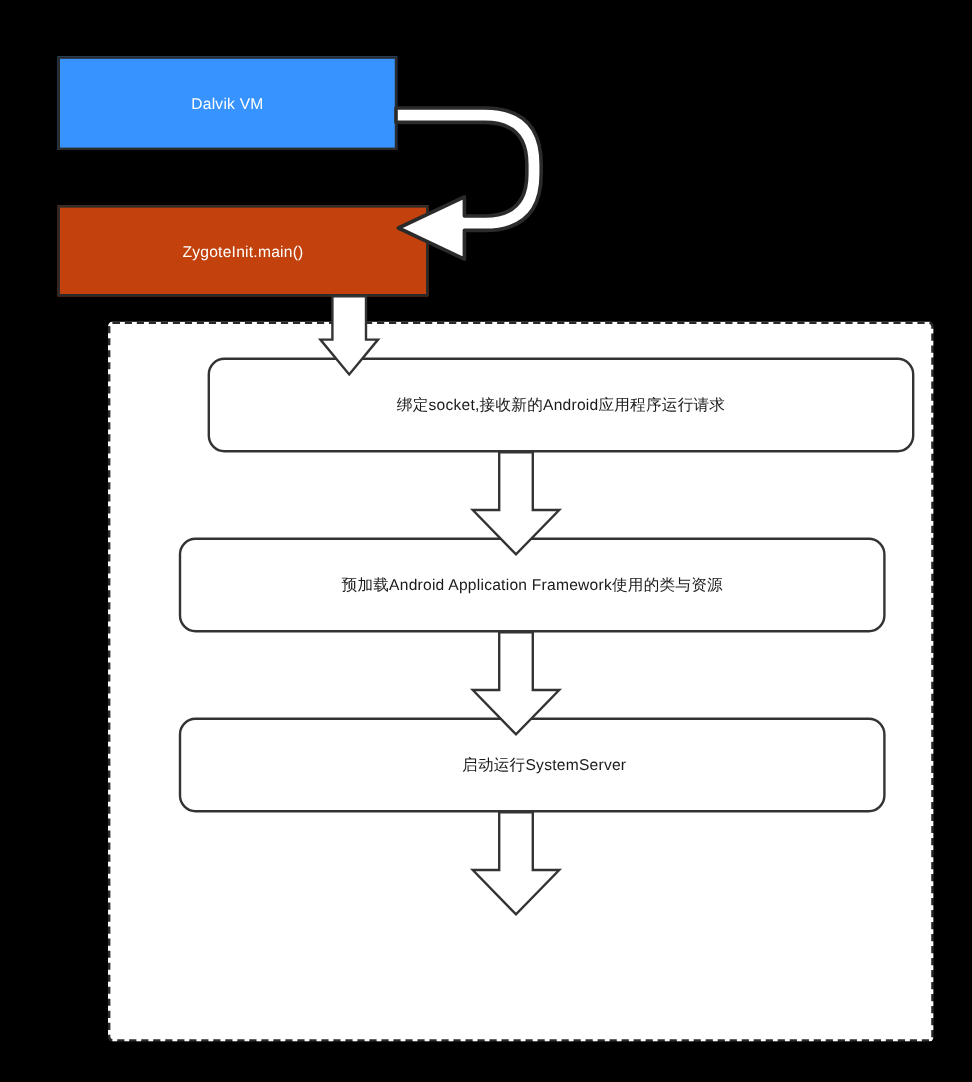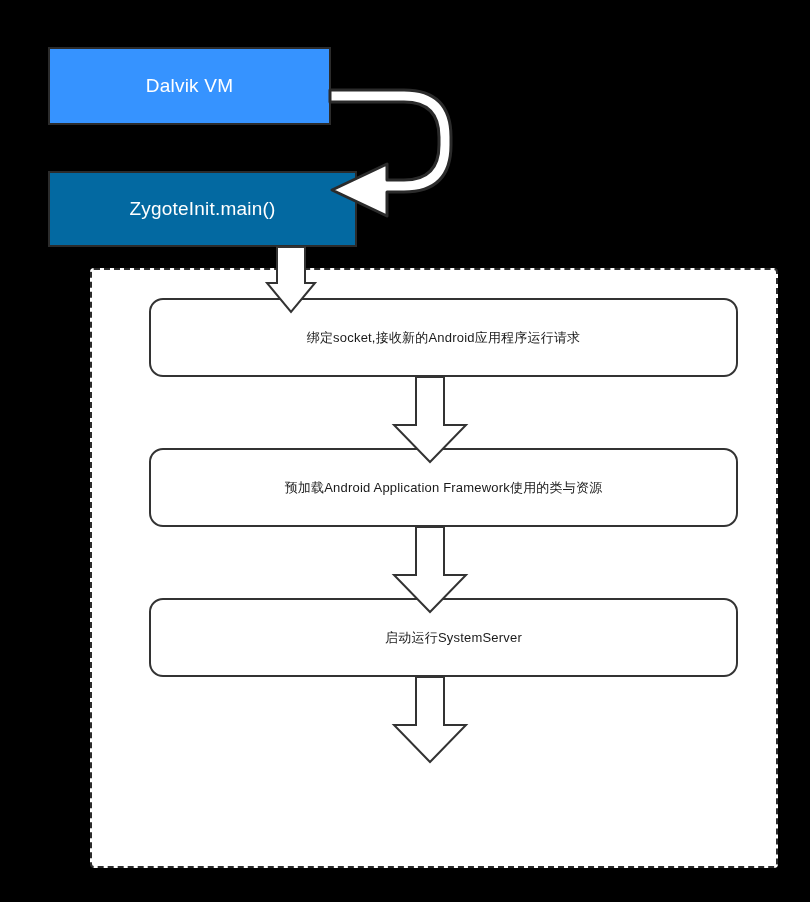--- a/index.html
+++ b/index.html
@@ -25,36 +25,36 @@
 
   
   .topbox {
     position: absolute;
     box-sizing: border-box;
     border: 2px solid #2b2b2b;
     display: flex;
     align-items: center;
     justify-content: center;
     color: #ffffff;
-    font-size: 19px;
+    font-size: 13px;
     letter-spacing: .2px;
   }
   #dalvik-box {
     left: 48px;
     top: 47px;
     width: 283px;
     height: 78px;
     background: #3693ff;
   }
   #zygote-box {
     left: 48px;
     top: 171px;
     width: 309px;
     height: 76px;
-    background: #0369a1;
+    background: #c2410c;
   }
 
   
   #zygote-container {
     position: absolute;
     left: 90px;
     top: 268px;
     width: 688px;
     height: 600px;
     box-sizing: border-box;
@@ -74,21 +74,21 @@
     border: 2px solid #333333;
     border-radius: 14px;
     display: flex;
     align-items: center;
     justify-content: center;
     color: #1a1a1a;
     font-size: 13px;
     letter-spacing: .2px;
     white-space: nowrap;
   }
-  #step-1 { top: 298px; }
+  #step-1 { top: 298px; margin-left: 24px; }
   #step-2 { top: 448px; }
   #step-3 { top: 598px; padding-left: 20px; }
   #step-4 { top: 748px; }
 
   
   #arrow-layer {
     position: absolute;
     left: 0;
     top: 0;
     width: 810px;

